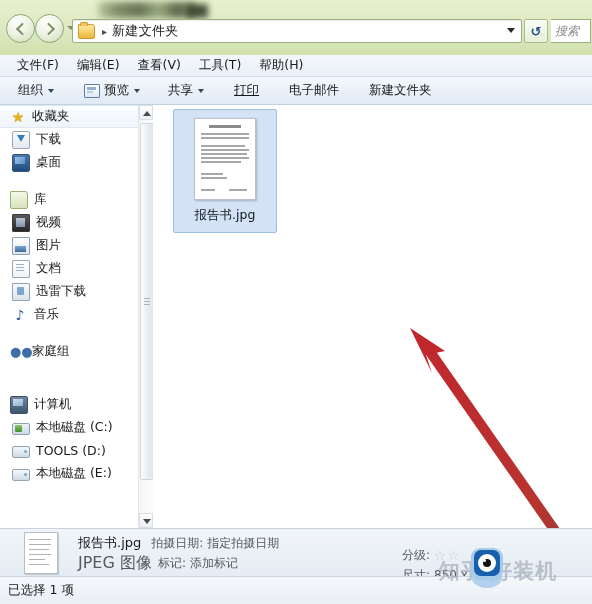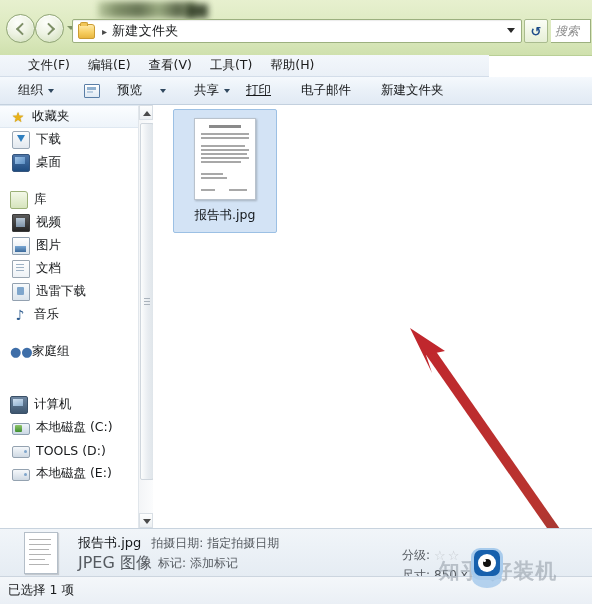--- a/index.html
+++ b/index.html
@@ -80,24 +80,24 @@
   }
   .searchbox{
     position:absolute;left:551px;top:19px;width:39px;height:22px;
     background:#fff;border:1px solid #9cb07f;border-left:none;
     display:flex;align-items:center;
   }
   .searchbox .ph{margin-left:4px;color:#8d8d8d;font-size:12px;font-style:italic;}
 
   
   .menubar{
-    position:absolute;left:0;top:55px;width:489px;height:22px;
+    position:absolute;left:0;top:55px;width:592px;height:22px;
     background:linear-gradient(180deg,#f3f7fb,#eaf0f7);
     border-bottom:1px solid #d3dde9;
-    display:flex;align-items:flex-end;padding-left:19px;box-sizing:border-box;
+    display:flex;align-items:flex-end;padding-left:8px;box-sizing:border-box;
   }
   .menuitem{padding:2px 9px;font-size:12.5px;color:#1a1a1a;white-space:nowrap;}
 
   
   .toolbar{
     position:absolute;left:0;top:77px;width:592px;height:28px;
     background:linear-gradient(180deg,#f5f9fd 0%,#eaf1f8 48%,#e1eaf4 100%);
     border-bottom:1px solid #c3d0de;
     display:flex;align-items:center;padding-left:10px;box-sizing:border-box;
   }
@@ -361,30 +361,30 @@
     <div class="menuitem">查看(V)</div>
     <div class="menuitem">工具(T)</div>
     <div class="menuitem">帮助(H)</div>
   </div>
 
   <div class="toolbar">
     <div class="tbitem">
       <span>组织</span>
       <span class="tbcaret"></span>
     </div>
-    <div class="tbitem" style="margin-left:14px;gap:13px;">
+    <div class="tbitem" style="margin-left:14px;">
       <span class="previcon"></span>
       <span>预览</span>
       <span class="tbcaret"></span>
     </div>
     <div class="tbitem" style="margin-left:12px;">
       <span>共享</span>
       <span class="tbcaret"></span>
     </div>
-    <div class="tbitem" style="text-decoration:underline;">
+    <div class="tbitem" style="margin-left:14px;text-decoration:underline;">
       <span>打印</span>
     </div>
     <div class="tbitem" style="margin-left:14px;">
       <span>电子邮件</span>
     </div>
     <div class="tbitem" style="margin-left:14px;">
       <span>新建文件夹</span>
     </div>
   </div>
 

